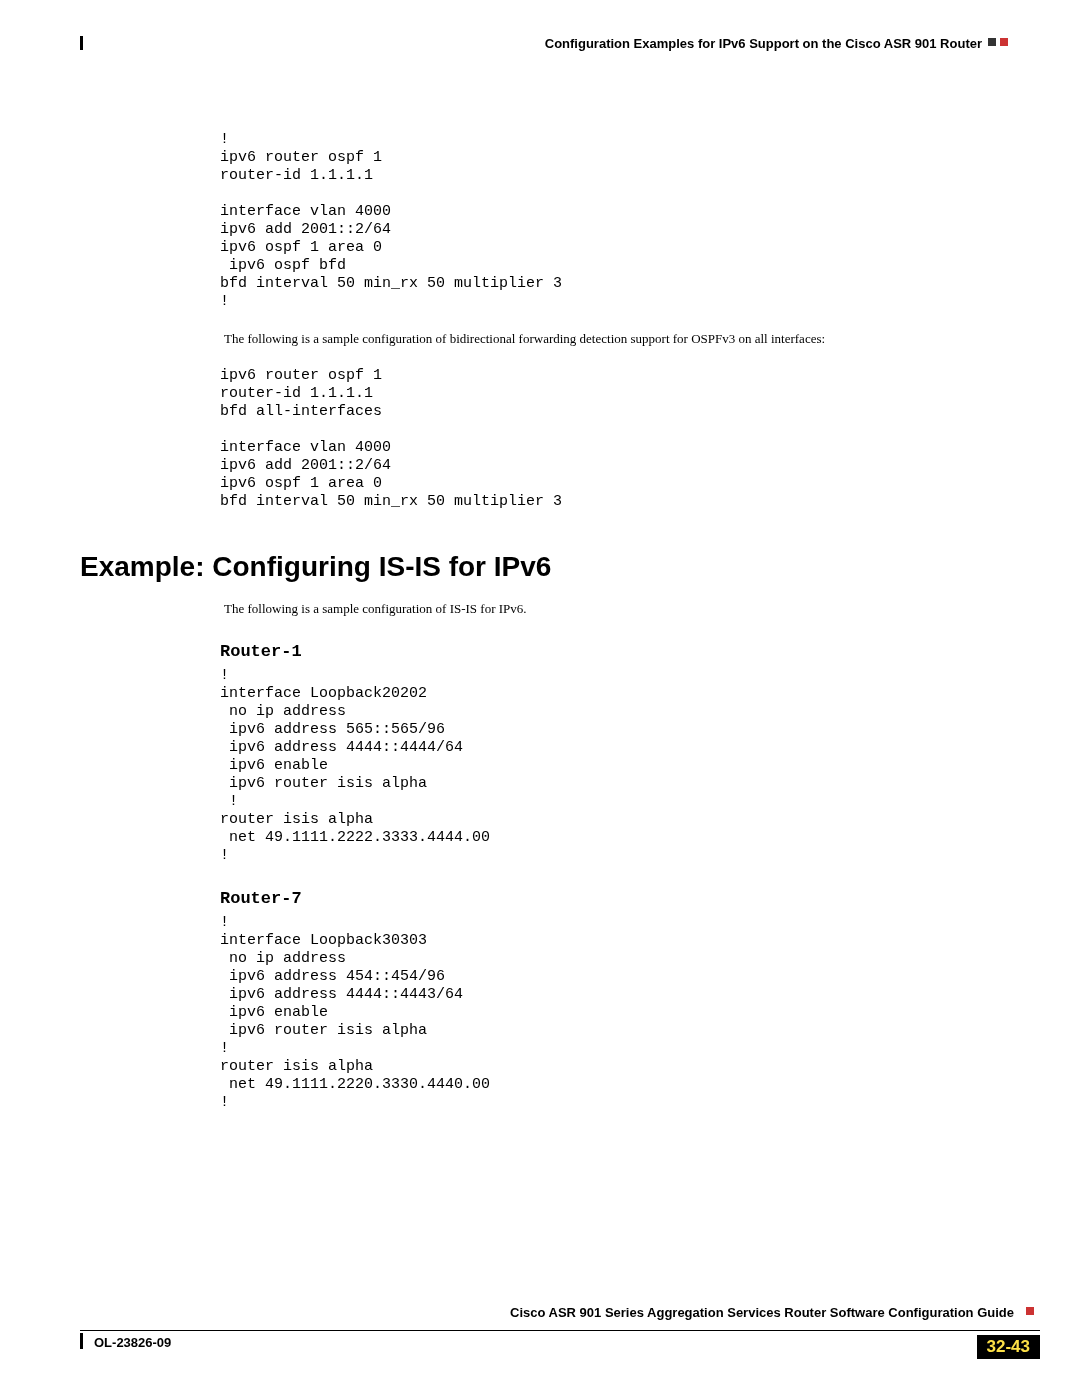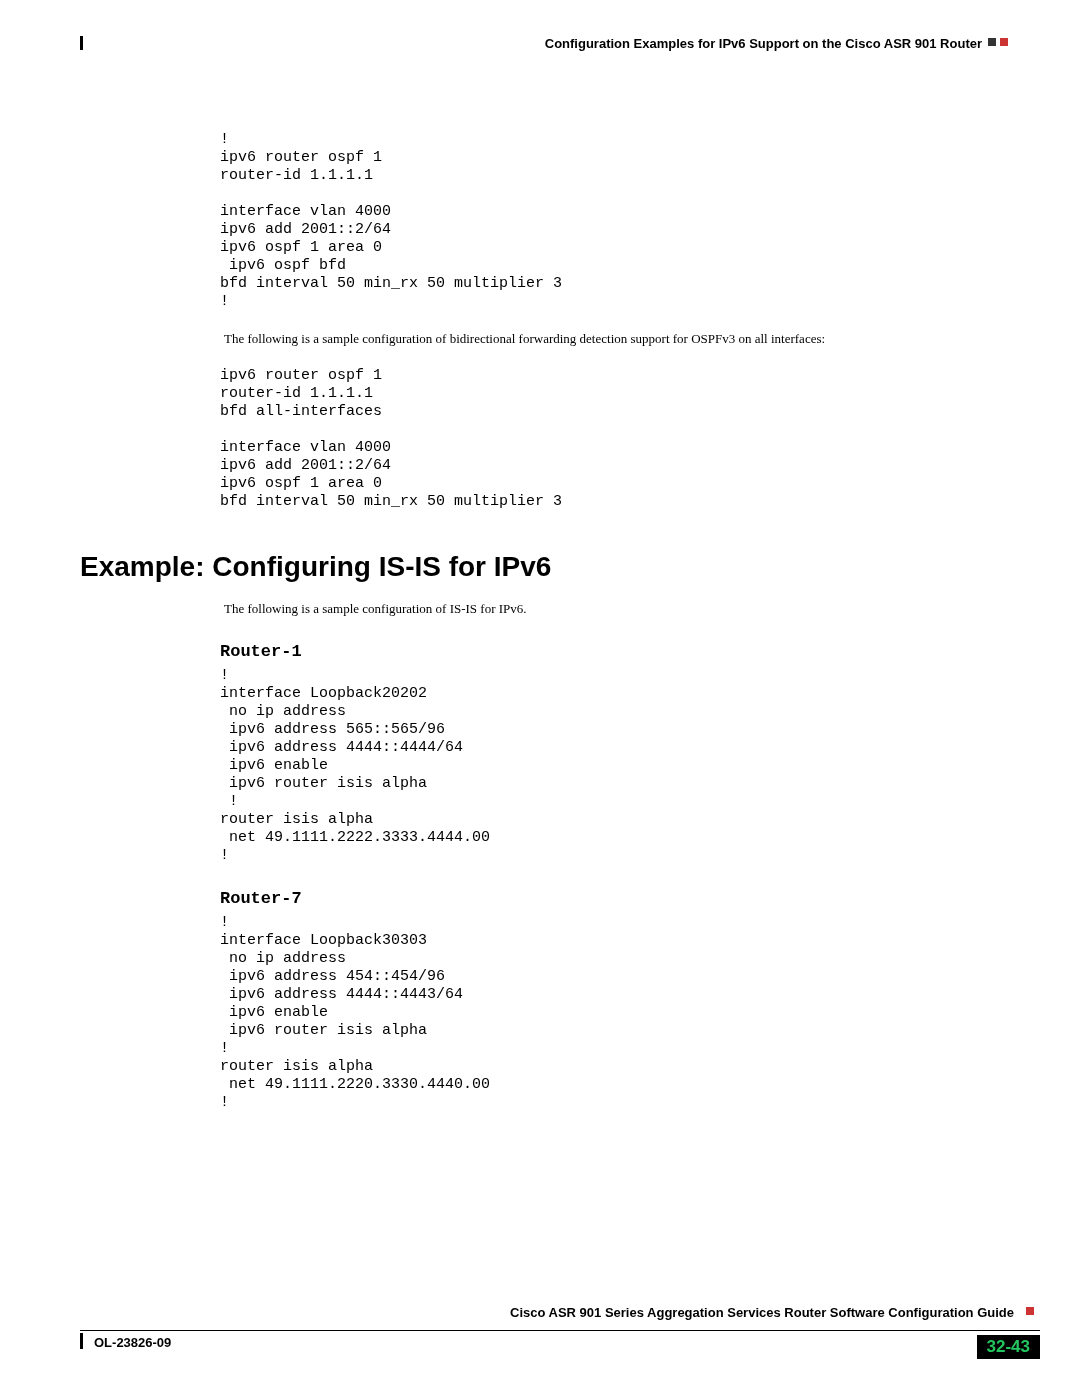--- a/index.html
+++ b/index.html
@@ -116,21 +116,21 @@
     font-weight: bold;
     font-size: 13px;
     position: relative;
     padding-left: 14px;
   }
   .doc-id-bar {
     position:absolute; left:0; top:-2px; width:3px; height:16px; background:#000;
   }
   .page-no {
     background: #000;
-    color: #22c55e;
+    color: #fde047;
     font-family: Arial, Helvetica, sans-serif;
     font-weight: bold;
     font-size: 17px;
     padding: 2px 10px;
   }
 </style>
 </head>
 <body>
 
 <div class="page">

